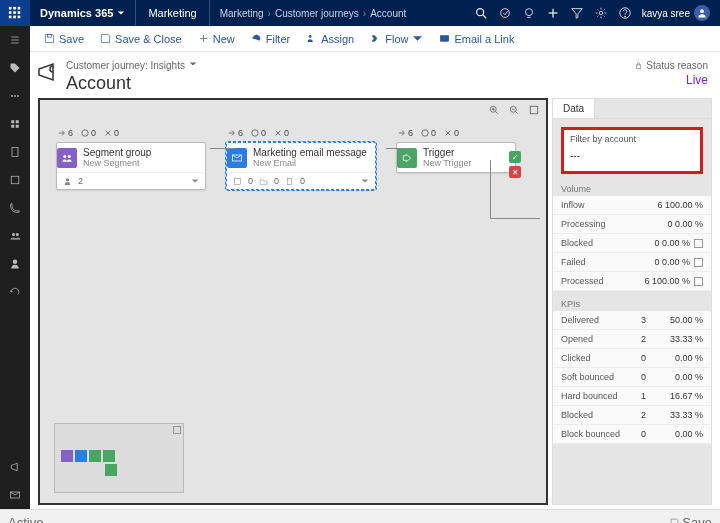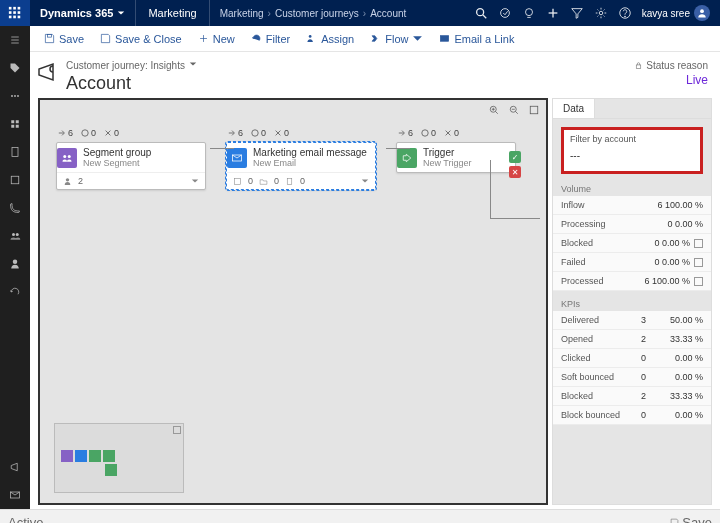--- a/index.html
+++ b/index.html
@@ -556,20 +556,25 @@
               <span class="n">Clicked</span>
               <span class="c">0</span>
               <span class="p">0.00 %</span>
             </div>
             <div class="kpirow">
               <span class="n">Soft bounced</span>
               <span class="c">0</span>
               <span class="p">0.00 %</span>
             </div>
             <div class="kpirow">
+              <span class="n">Hard bounced</span>
+              <span class="c">1</span>
+              <span class="p">16.67 %</span>
+            </div>
+            <div class="kpirow">
               <span class="n">Blocked</span>
               <span class="c">2</span>
               <span class="p">33.33 %</span>
             </div>
             <div class="kpirow">
               <span class="n">Block bounced</span>
               <span class="c">0</span>
               <span class="p">0.00 %</span>
             </div>
           </div>

